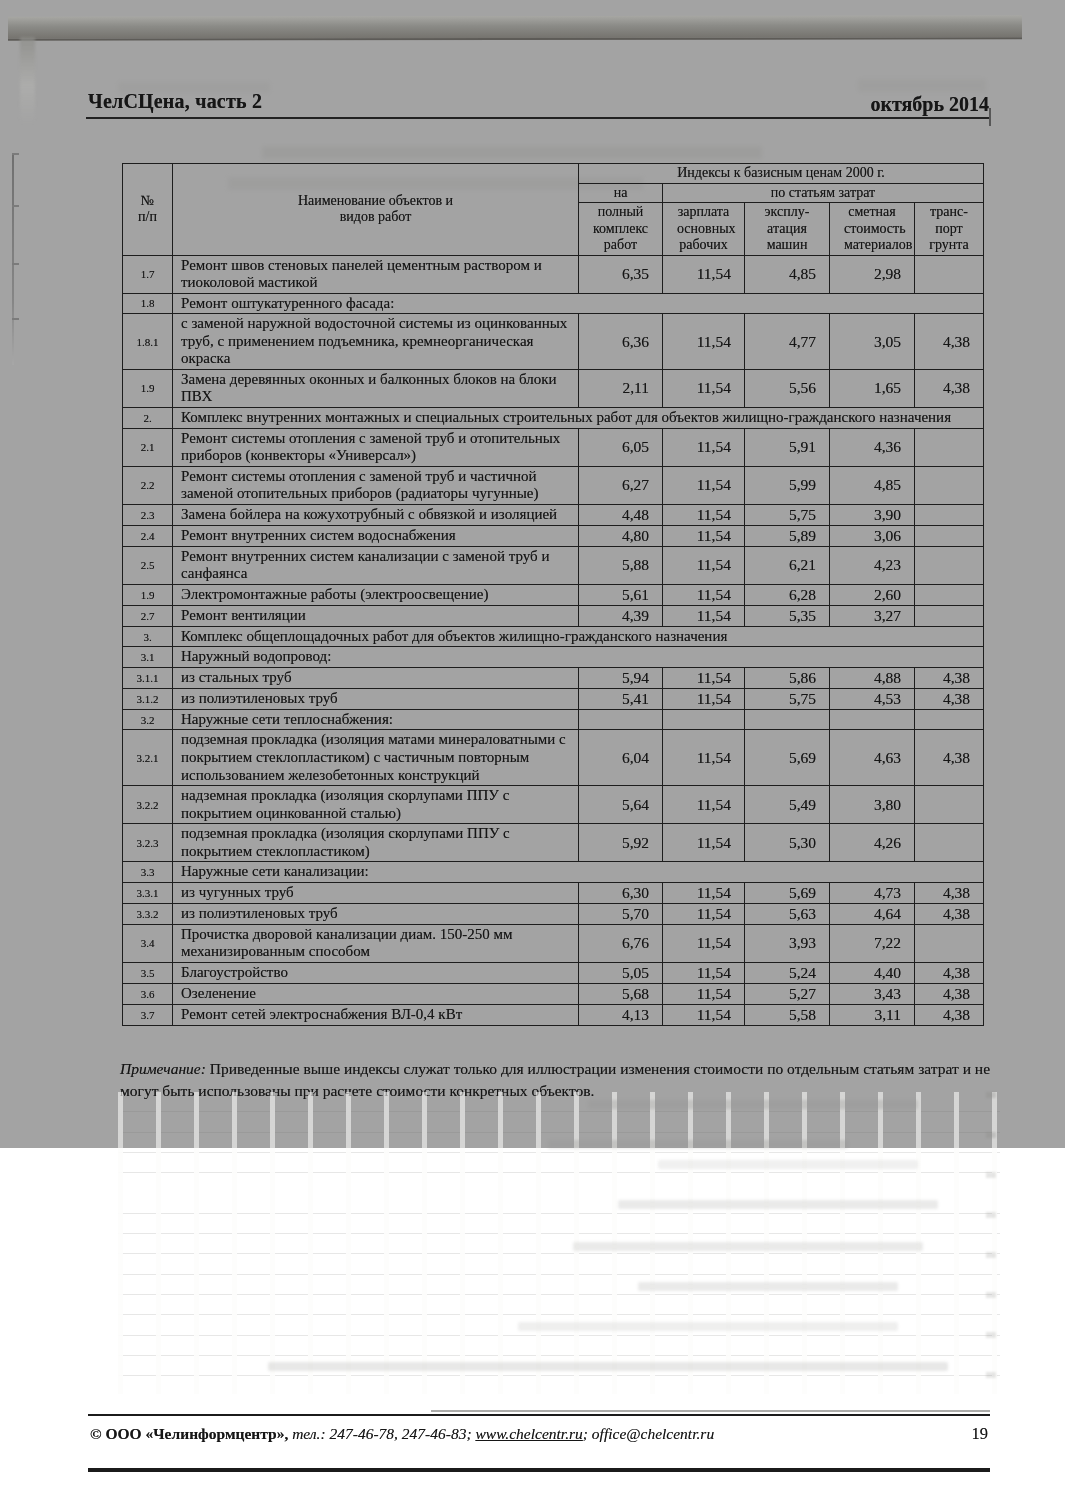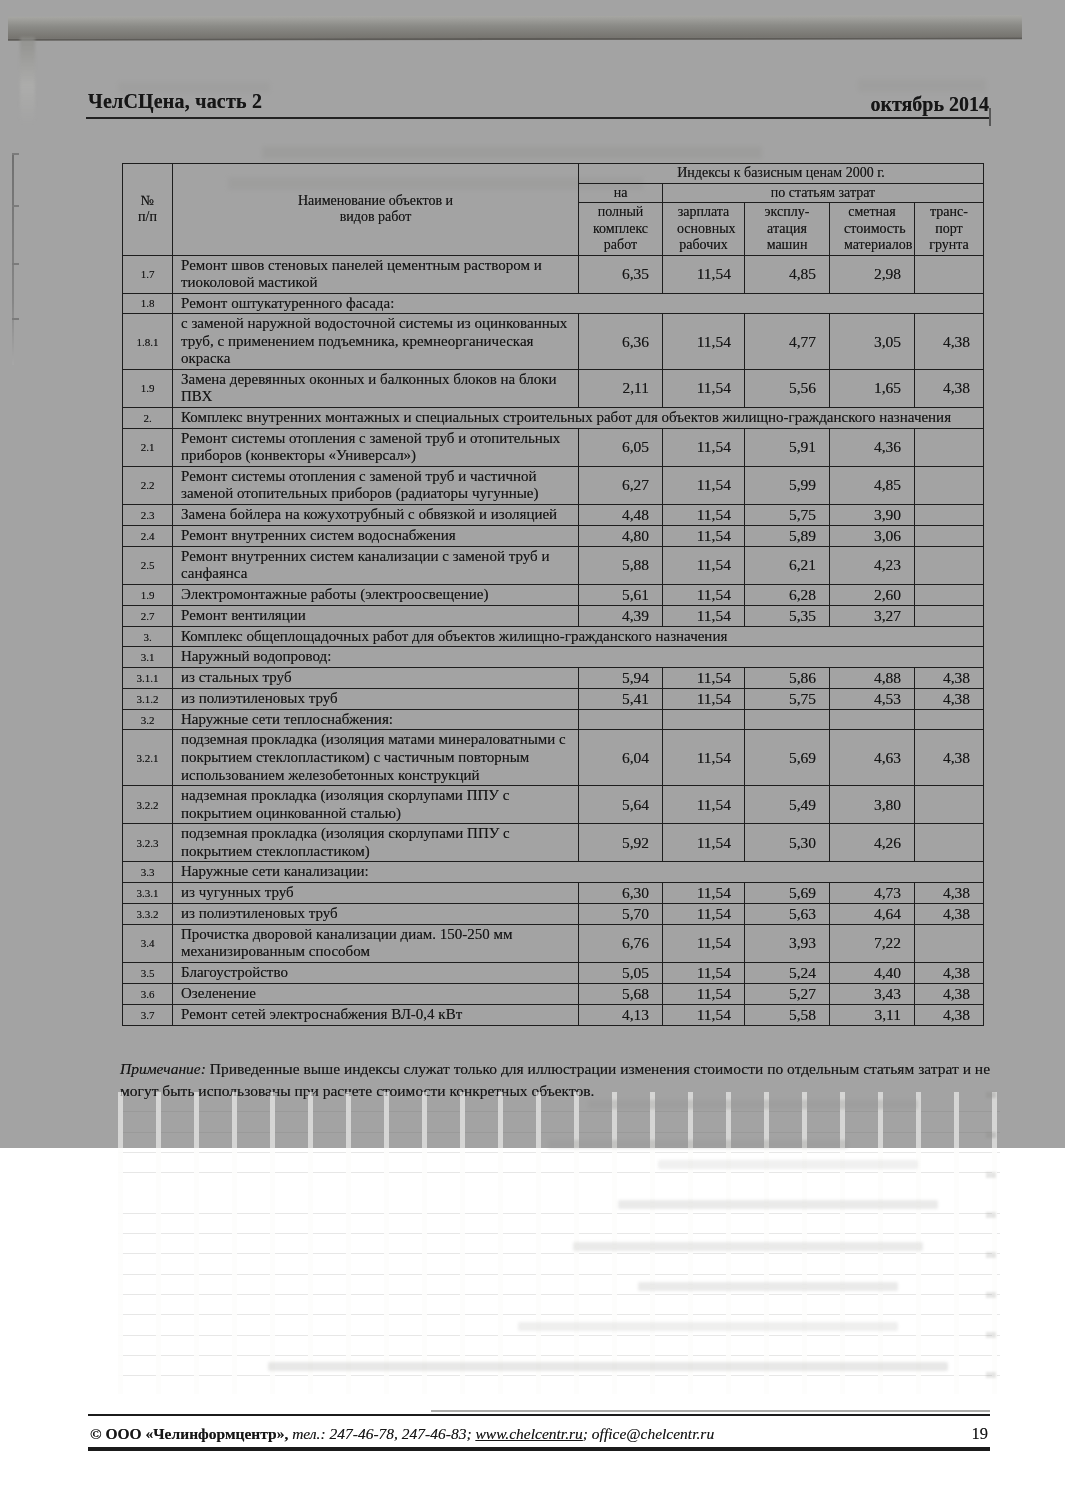--- a/index.html
+++ b/index.html
@@ -69,21 +69,21 @@
   .bleed .sm:nth-of-type(8){top:68px;left:540px;width:260px;opacity:.22;}
   .bleed::after{content:"";position:absolute;right:4px;top:0;width:10px;height:100%;
     background:repeating-linear-gradient(180deg,rgba(120,120,116,.3) 0 6px,transparent 6px 40px);
     filter:blur(1px);}
 
   
   .footer{position:absolute;left:88px;top:1414px;width:902px;border-top:2.2px solid #1b1b1b;}
   .footer::before{content:"";position:absolute;top:-6px;right:0;width:62%;height:1.5px;
     background:rgba(70,70,66,.45);}
   .f-row{display:flex;justify-content:space-between;align-items:baseline;
-    padding:8px 2px 3px 2px;font-size:15.5px;text-shadow:0 0 .35px rgba(0,0,0,.5);}
+    padding:8px 2px 24px 2px;font-size:15.5px;text-shadow:0 0 .35px rgba(0,0,0,.5);}
   .f-left .c{font-weight:bold;}
   .f-left .it{font-style:italic;}
   .f-left .site{font-style:italic;text-decoration:underline;}
   .f-page{font-size:16.5px;}
   .f-thick{height:3.5px;background:#1b1b1b;}
 </style>
 </head>
 <body>
 
 <div class="sheet">

